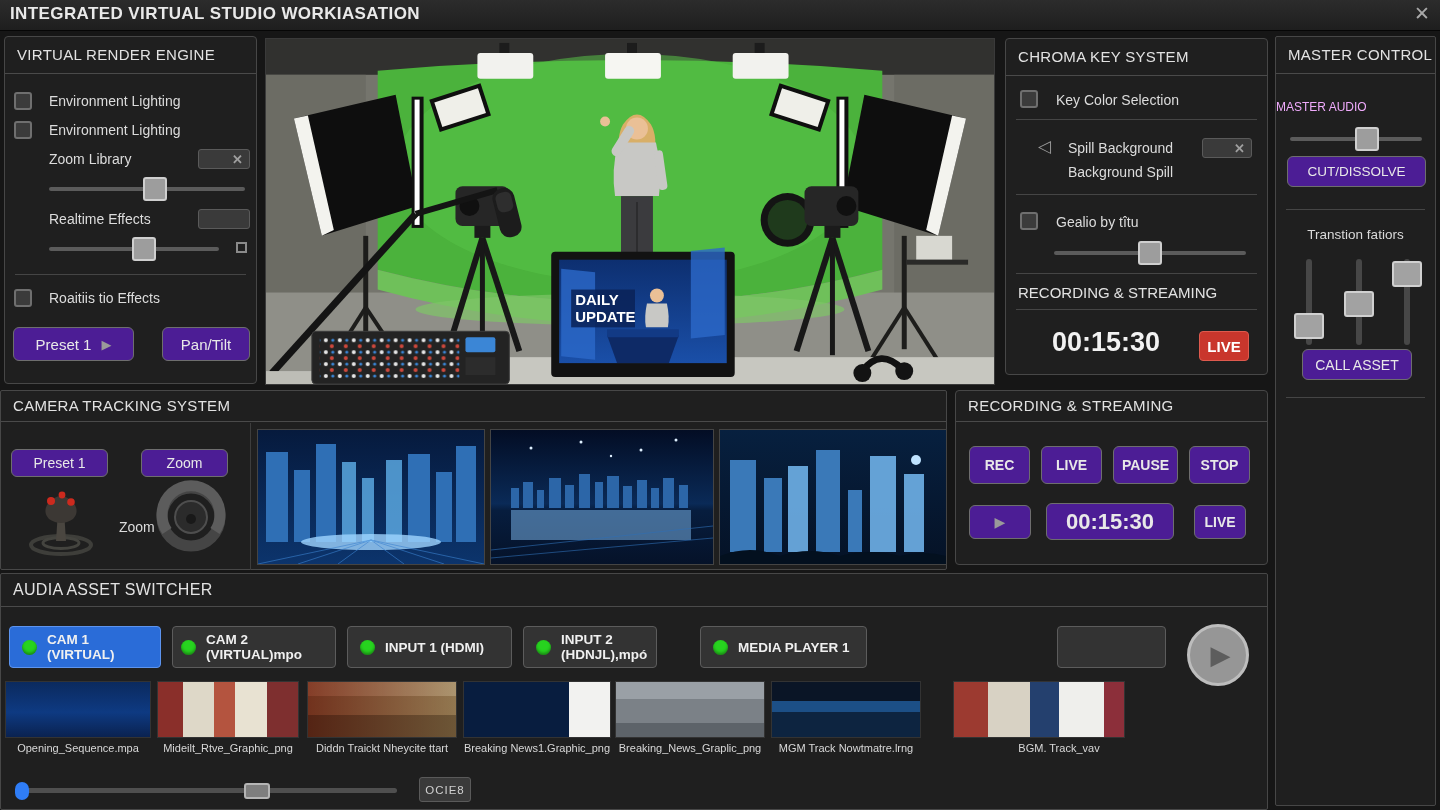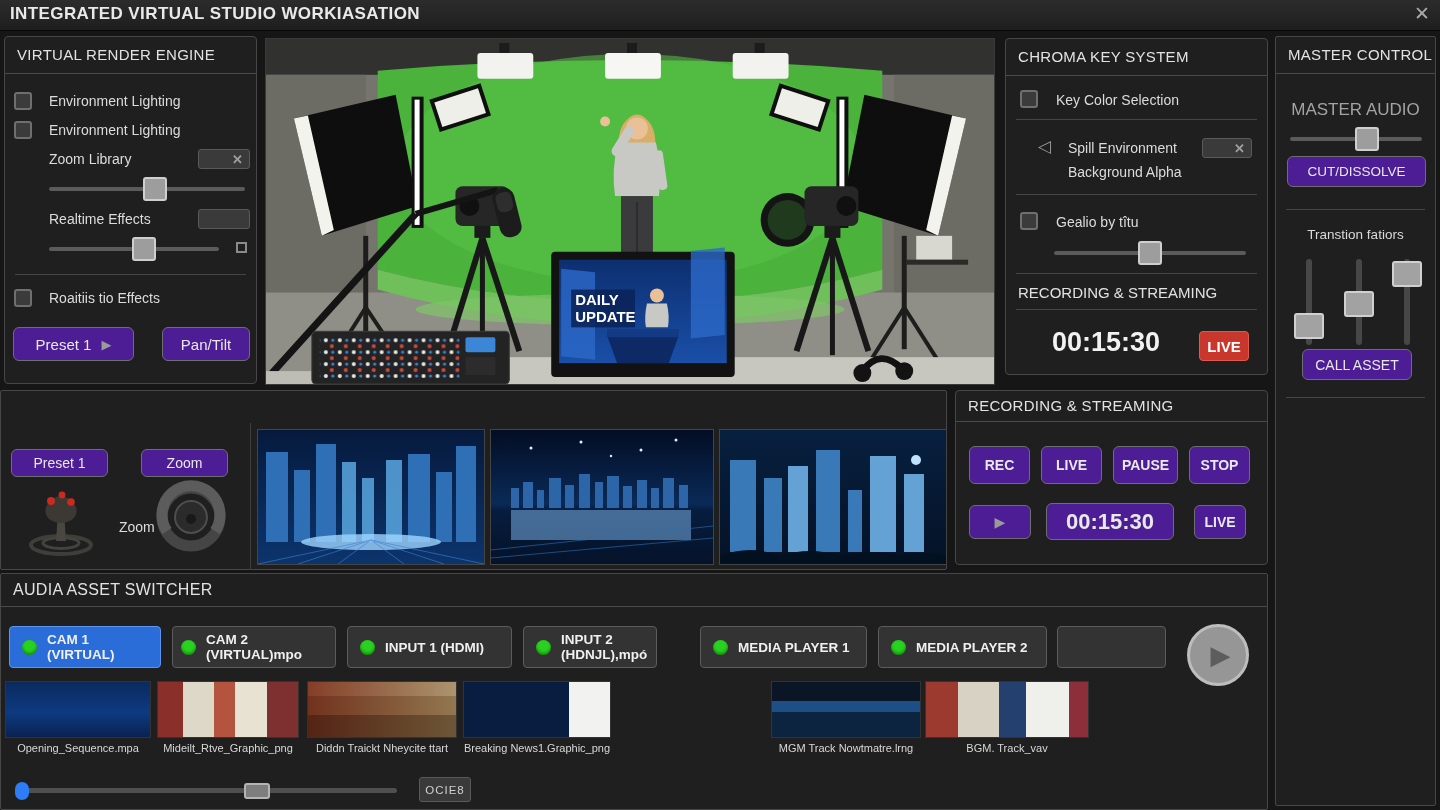--- a/index.html
+++ b/index.html
@@ -223,45 +223,45 @@
   </div>
 
   <div class="panel" style="left:1005px;top:38px;width:263px;height:337px;">
     <div class="phead">
       <span>CHROMA KEY SYSTEM</span>
     </div>
     <div class="chk" style="left:14px;top:51px;"></div>
     <span class="lbl" style="position:absolute;left:50px;top:53px;">Key Color Selection</span>
     <div class="divider" style="top:80px;"></div>
     <span style="position:absolute;left:32px;top:97px;font-size:17px;color:#9a9a9a;">◁</span>
-    <span class="lbl" style="position:absolute;left:62px;top:101px;">Spill Environment</span>
+    <span class="lbl" style="position:absolute;left:62px;top:101px;">Spill Background</span>
     <div class="btn small" style="left:196px;top:99px;width:50px;height:20px;justify-content:flex-end;padding-right:6px;">
       <span class="xglyph">✕</span>
     </div>
-    <span class="lbl" style="position:absolute;left:62px;top:125px;">Background Alpha</span>
+    <span class="lbl" style="position:absolute;left:62px;top:125px;">Background Spill</span>
     <div class="divider" style="top:155px;"></div>
     <div class="chk" style="left:14px;top:173px;"></div>
     <span class="lbl" style="position:absolute;left:50px;top:175px;">Gealio by tîtu</span>
     <div class="slider" style="left:48px;top:212px;width:192px;">
       <div class="shandle" style="left:50%;"></div>
     </div>
     <div class="divider" style="top:234px;"></div>
     <span style="position:absolute;left:12px;top:245px;font-size:15px;color:#e2e2e2;">RECORDING &amp; STREAMING</span>
     <div class="divider" style="top:270px;"></div>
     <span class="timer" style="position:absolute;left:46px;top:288px;font-size:27px;">00:15:30</span>
     <div class="livebadge" style="left:193px;top:292px;width:48px;height:28px;font-size:15px;">
       <span>LIVE</span>
     </div>
   </div>
 
   <div class="panel" style="left:1275px;top:36px;width:161px;height:770px;border-radius:2px;">
     <div class="phead">
       <span>MASTER CONTROL</span>
     </div>
-    <span style="position:absolute;left:0;right:0;top:63px;text-align:center;font-size:17px;color:#a3a3a3;">MASTER AUDIO</span>
+    <span style="position:absolute;left:0;right:0;top:63px;font-size:12px;color:#f0abfc;">MASTER AUDIO</span>
     <div class="slider" style="left:14px;top:100px;width:132px;">
       <div class="shandle" style="left:58%;"></div>
     </div>
     <div class="btn" style="left:11px;top:119px;width:139px;height:31px;font-size:13.5px;">
       <span>CUT/DISSOLVE</span>
     </div>
     <div class="divider" style="top:172px;"></div>
     <span style="position:absolute;left:0;right:0;top:190px;text-align:center;font-size:13.5px;color:#dadada;">Transtion fatiors</span>
     <div class="vtrack" style="left:30px;top:222px;height:86px;">
       <div class="vhandle" style="top:54px;"></div>
@@ -272,20 +272,23 @@
     <div class="vtrack" style="left:128px;top:222px;height:86px;">
       <div class="vhandle" style="top:2px;"></div>
     </div>
     <div class="btn" style="left:26px;top:312px;width:110px;height:31px;font-size:14px;">
       <span>CALL ASSET</span>
     </div>
     <div class="divider" style="top:360px;"></div>
   </div>
 
   <div class="panel" style="left:0px;top:390px;width:947px;height:180px;border-radius:2px;">
+    <div class="phead" style="height:30px;">
+      <span style="top:6px;font-size:15px;">CAMERA TRACKING SYSTEM</span>
+    </div>
     <div class="btn" style="left:10px;top:58px;width:97px;height:28px;">
       <span>Preset 1</span>
     </div>
     <div class="btn" style="left:140px;top:58px;width:87px;height:28px;">
       <span>Zoom</span>
     </div>
 
     <svg style="position:absolute;left:20px;top:92px;" width="80" height="76" viewBox="0 0 80 76">
       <ellipse cx="40" cy="62" rx="30" ry="9" fill="none" stroke="#3e3e3a" stroke-width="4"></ellipse>
       <ellipse cx="40" cy="60" rx="18" ry="5.5" fill="none" stroke="#44443f" stroke-width="3"></ellipse>
@@ -449,24 +452,20 @@
       <span>INPUT 1 (HDMI)</span>
     </div>
     <div class="src-btn" style="left:522px;width:134px;">
       <span class="dot"></span>
       <span>INPUT 2 (HDNJL),mpó</span>
     </div>
     <div class="src-btn" style="left:699px;width:167px;">
       <span class="dot"></span>
       <span>MEDIA PLAYER 1</span>
     </div>
-    <div class="src-btn" style="left:877px;width:169px;">
-      <span class="dot"></span>
-      <span>MEDIA PLAYER 2</span>
-    </div>
     <div class="src-btn" style="left:1056px;width:109px;"></div>
     <div style="position:absolute;left:1186px;top:50px;width:62px;height:62px;border-radius:50%;background:#969696;border:3px solid #bdbdbd;box-sizing:border-box;display:flex;align-items:center;justify-content:center;">
       <span style="color:#5d5d5d;font-size:26px;margin-left:5px;">▶</span>
     </div>
 
     <div style="position:absolute;left:156px;top:107px;width:142px;height:80px;">
       <div class="media-thumb" style="background:linear-gradient(90deg,#8a2f2a 0 18%,#ded8c8 18% 40%,#b4543f 40% 55%,#e8e2d2 55% 78%,#7e2f2f 78%);"></div>
       <div class="media-label">Mideilt_Rtve_Graphic_png</div>
     </div>
     <div style="position:absolute;left:4px;top:107px;width:146px;height:80px;">
@@ -474,25 +473,29 @@
       <div class="media-label">Opening_Sequence.mpa</div>
     </div>
     <div style="position:absolute;left:306px;top:107px;width:150px;height:80px;">
       <div class="media-thumb" style="background:linear-gradient(180deg,#d9d2c2 0 25%,#b9a98c 25% 60%,#8a7a60 60%),linear-gradient(90deg,#9c4b35,#c9b491);background-blend-mode:multiply;"></div>
       <div class="media-label">Diddn Traickt Nheycite ttart</div>
     </div>
     <div style="position:absolute;left:462px;top:107px;width:148px;height:80px;">
       <div class="media-thumb" style="background:linear-gradient(90deg,#081d3f 0 72%,#f2f2f0 72%),linear-gradient(135deg,rgba(44,120,210,.9) 10%,rgba(8,29,63,0) 45%);"></div>
       <div class="media-label">Breaking News1.Graphic_png</div>
     </div>
+    <div style="position:absolute;left:614px;top:107px;width:150px;height:80px;">
+      <div class="media-thumb" style="background:linear-gradient(180deg,#9aa0a6 0 30%,#7b8187 30% 75%,#5d6369 75%),linear-gradient(90deg,rgba(35,90,160,.85) 0 12%,rgba(0,0,0,0) 12%);"></div>
+      <div class="media-label">Breaking_News_Graplic_png</div>
+    </div>
     <div style="position:absolute;left:770px;top:107px;width:150px;height:80px;">
       <div class="media-thumb" style="background:linear-gradient(180deg,#0a1526 0 35%,#1c4f86 35% 55%,#0d2440 55%);"></div>
       <div class="media-label">MGM Track Nowtmatre.lrng</div>
     </div>
-    <div style="position:absolute;left:924px;top:107px;width:164px;height:80px;">
+    <div style="position:absolute;left:952px;top:107px;width:152px;height:80px;padding-left:20px;">
       <div class="media-thumb" style="background:linear-gradient(90deg,#9c3a30 0 20%,#d8d2c4 20% 45%,#24406e 45% 62%,#efefec 62% 88%,#8c2f3a 88%);"></div>
       <div class="media-label">BGM. Track_vav</div>
     </div>
 
     <div style="position:absolute;left:18px;top:214px;width:378px;height:5px;background:#4f4f4f;border-radius:3px;">
       <div style="position:absolute;left:-4px;top:50%;transform:translateY(-50%);width:14px;height:18px;border-radius:8px;background:#2f7df6;"></div>
       <div style="position:absolute;left:63%;top:50%;transform:translate(-50%,-50%);width:26px;height:16px;background:#7e7e7e;border:2px solid #b5b5b5;border-radius:3px;box-sizing:border-box;"></div>
     </div>
     <div class="btn small" style="left:418px;top:203px;width:52px;height:25px;font-size:11.5px;color:#cfcfcf;letter-spacing:1px;">
       <span>OCIE8</span>

